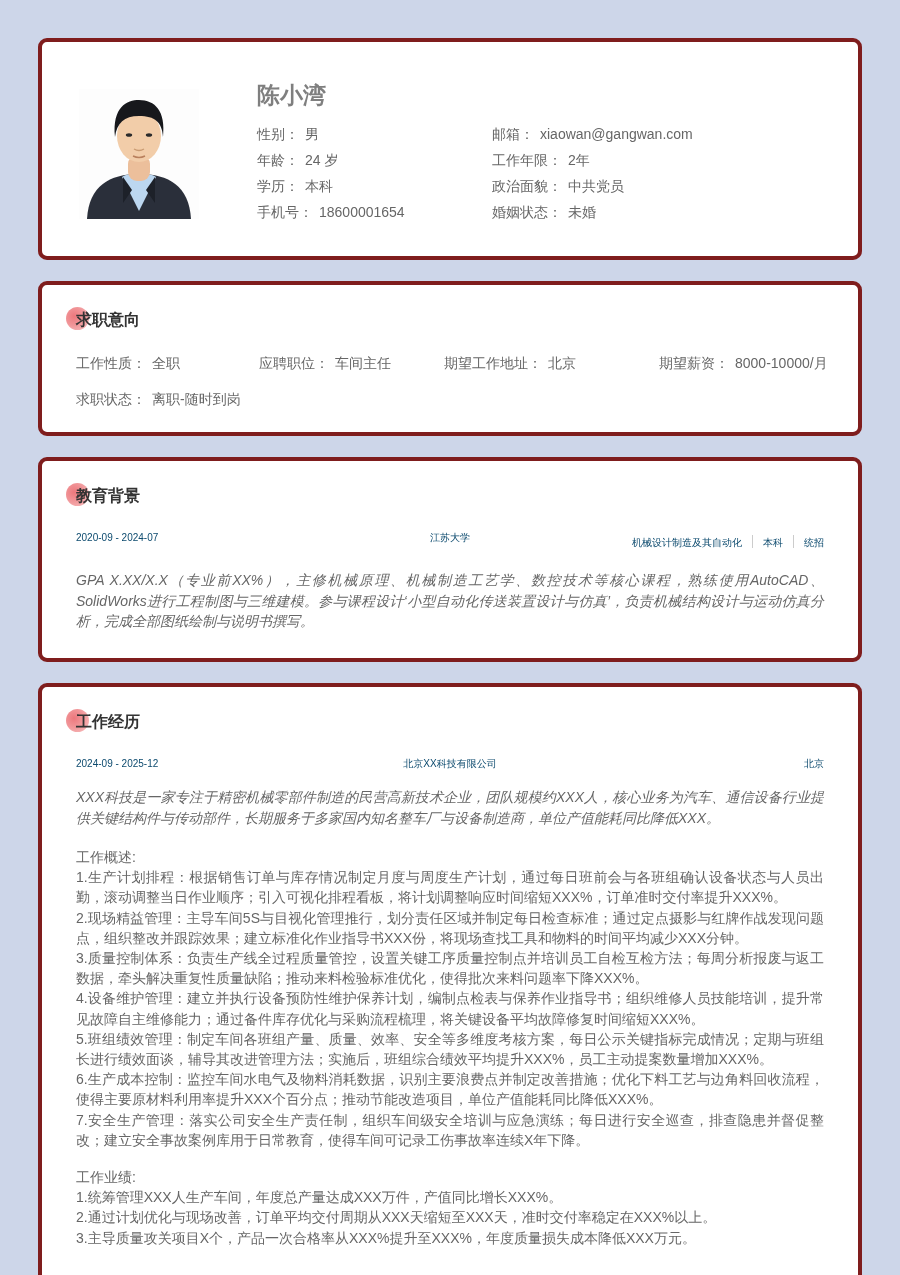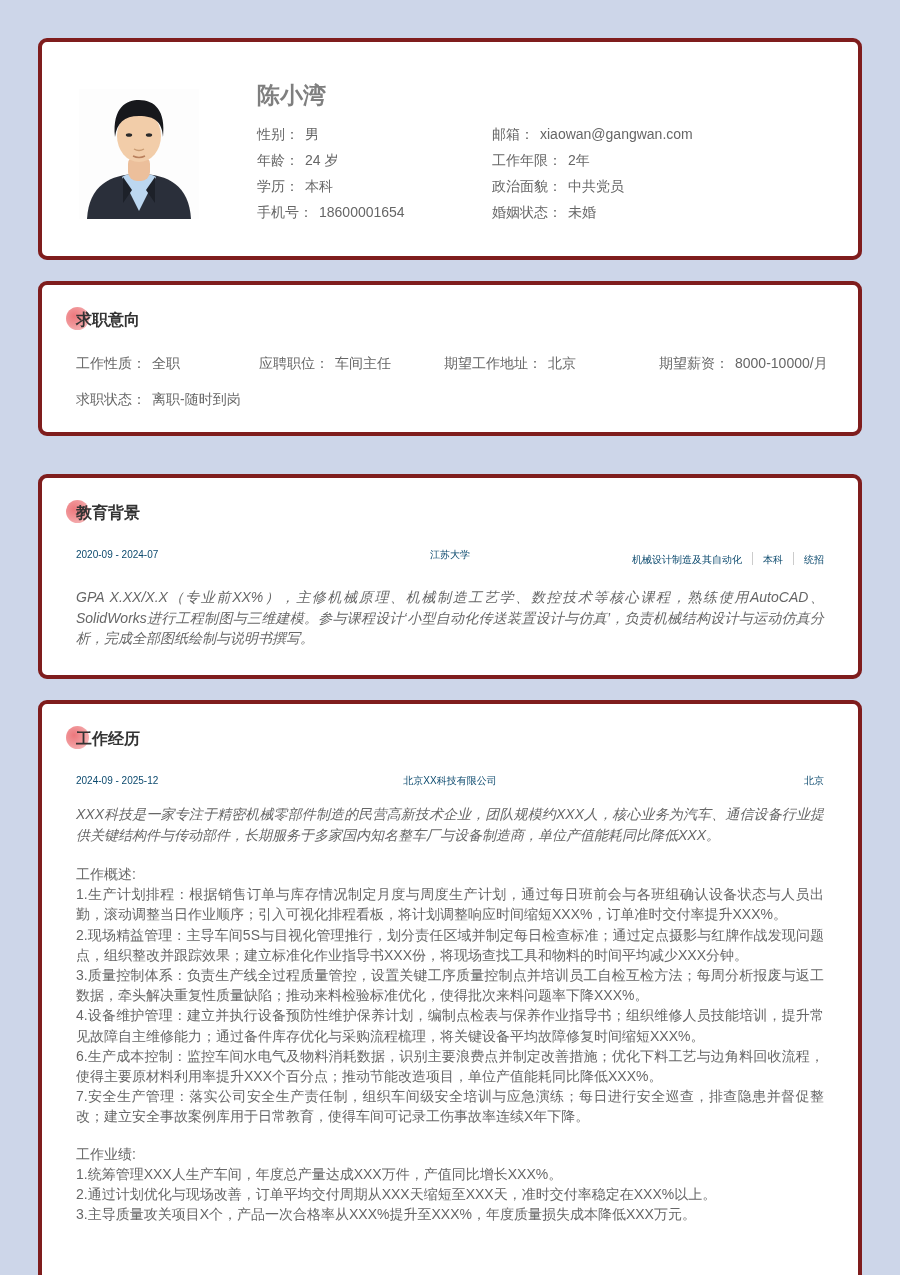--- a/index.html
+++ b/index.html
@@ -17,21 +17,21 @@
   }
   .card {
     width: 824px;
     margin-left: 38px;
     background: #ffffff;
     border: 4px solid #7f1d1d;
     border-radius: 9px;
   }
   .card-profile { margin-top: 38px; height: 222px; padding: 44px 34px 0 37px; display: flex; }
   .card-intent  { margin-top: 21px; height: 155px; padding: 26px 21px 0 34px; }
-  .card-edu     { margin-top: 38px; height: 205px; padding: 26px 34px 12px 34px; }
+  .card-edu     { margin-top: 21px; height: 205px; padding: 26px 34px 12px 34px; }
   .card-work    { margin-top: 21px; min-height: 620px; padding: 26px 34px 40px 34px; }
 
   
   .photo { width: 120px; height: 130px; margin-top: 3px; flex: 0 0 auto; }
   .profile-info { margin-left: 58px; flex: 1; }
   .name { font-size: 23px; font-weight: bold; color: #7f7f7f; line-height: 26px; margin-top: -4px; }
   .fields {
     margin-top: 19px;
     display: grid;
     grid-template-columns: 235px 1fr;
@@ -188,20 +188,21 @@
       <div class="meta-right">北京</div>
     </div>
     <div class="para company-intro">XXX科技是一家专注于精密机械零部件制造的民营高新技术企业，团队规模约XXX人，核心业务为汽车、通信设备行业提供关键结构件与传动部件，长期服务于多家国内知名整车厂与设备制造商，单位产值能耗同比降低XXX。</div>
 
     <div class="work-block">
       <div>工作概述:</div>
       <div>1.生产计划排程：根据销售订单与库存情况制定月度与周度生产计划，通过每日班前会与各班组确认设备状态与人员出勤，滚动调整当日作业顺序；引入可视化排程看板，将计划调整响应时间缩短XXX%，订单准时交付率提升XXX%。</div>
       <div>2.现场精益管理：主导车间5S与目视化管理推行，划分责任区域并制定每日检查标准；通过定点摄影与红牌作战发现问题点，组织整改并跟踪效果；建立标准化作业指导书XXX份，将现场查找工具和物料的时间平均减少XXX分钟。</div>
       <div>3.质量控制体系：负责生产线全过程质量管控，设置关键工序质量控制点并培训员工自检互检方法；每周分析报废与返工数据，牵头解决重复性质量缺陷；推动来料检验标准优化，使得批次来料问题率下降XXX%。</div>
       <div>4.设备维护管理：建立并执行设备预防性维护保养计划，编制点检表与保养作业指导书；组织维修人员技能培训，提升常见故障自主维修能力；通过备件库存优化与采购流程梳理，将关键设备平均故障修复时间缩短XXX%。</div>
+      <div>5.班组绩效管理：制定车间各班组产量、质量、效率、安全等多维度考核方案，每日公示关键指标完成情况；定期与班组长进行绩效面谈，辅导其改进管理方法；实施后，班组综合绩效平均提升XXX%，员工主动提案数量增加XXX%。</div>
       <div>6.生产成本控制：监控车间水电气及物料消耗数据，识别主要浪费点并制定改善措施；优化下料工艺与边角料回收流程，使得主要原材料利用率提升XXX个百分点；推动节能改造项目，单位产值能耗同比降低XXX%。</div>
       <div>7.安全生产管理：落实公司安全生产责任制，组织车间级安全培训与应急演练；每日进行安全巡查，排查隐患并督促整改；建立安全事故案例库用于日常教育，使得车间可记录工伤事故率连续X年下降。</div>
     </div>
 
     <div class="work-block achv">
       <div>工作业绩:</div>
       <div>1.统筹管理XXX人生产车间，年度总产量达成XXX万件，产值同比增长XXX%。</div>
       <div>2.通过计划优化与现场改善，订单平均交付周期从XXX天缩短至XXX天，准时交付率稳定在XXX%以上。</div>
       <div>3.主导质量攻关项目X个，产品一次合格率从XXX%提升至XXX%，年度质量损失成本降低XXX万元。</div>
 

